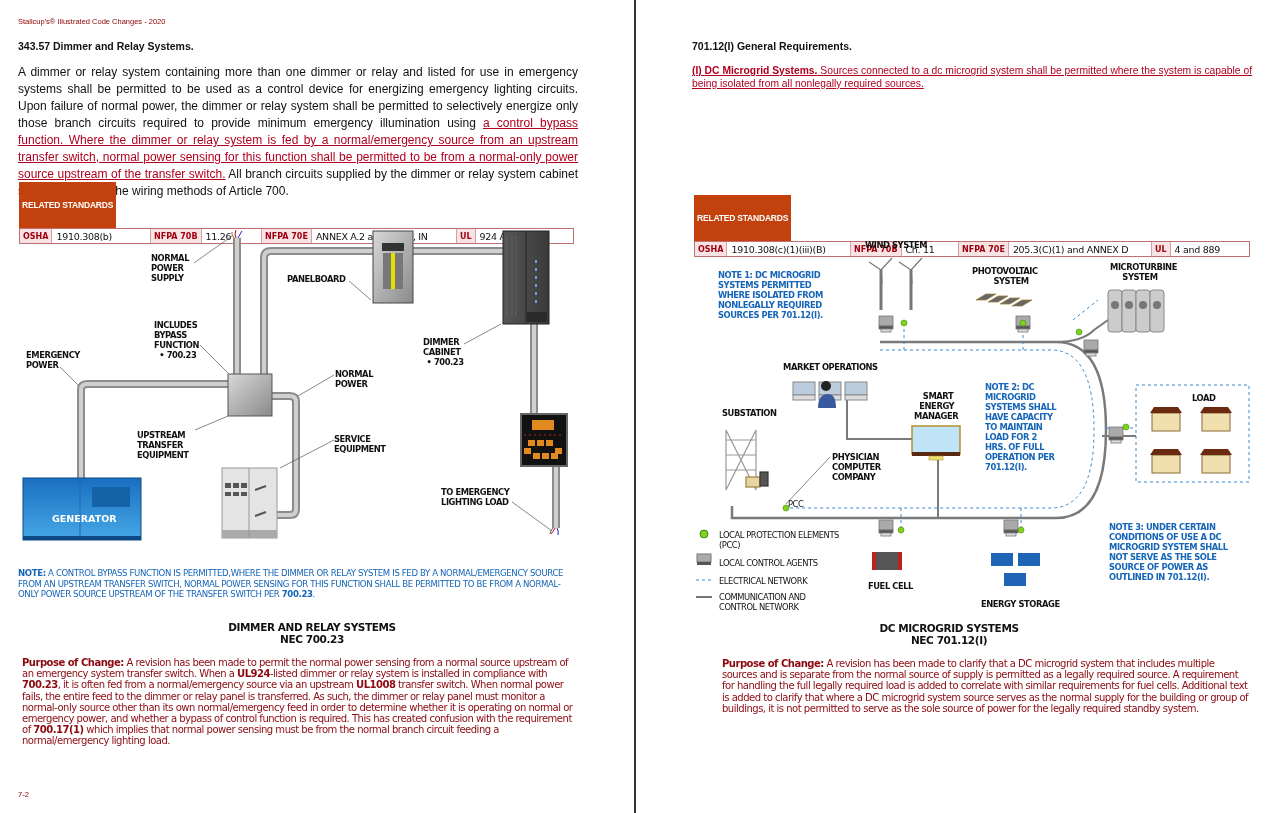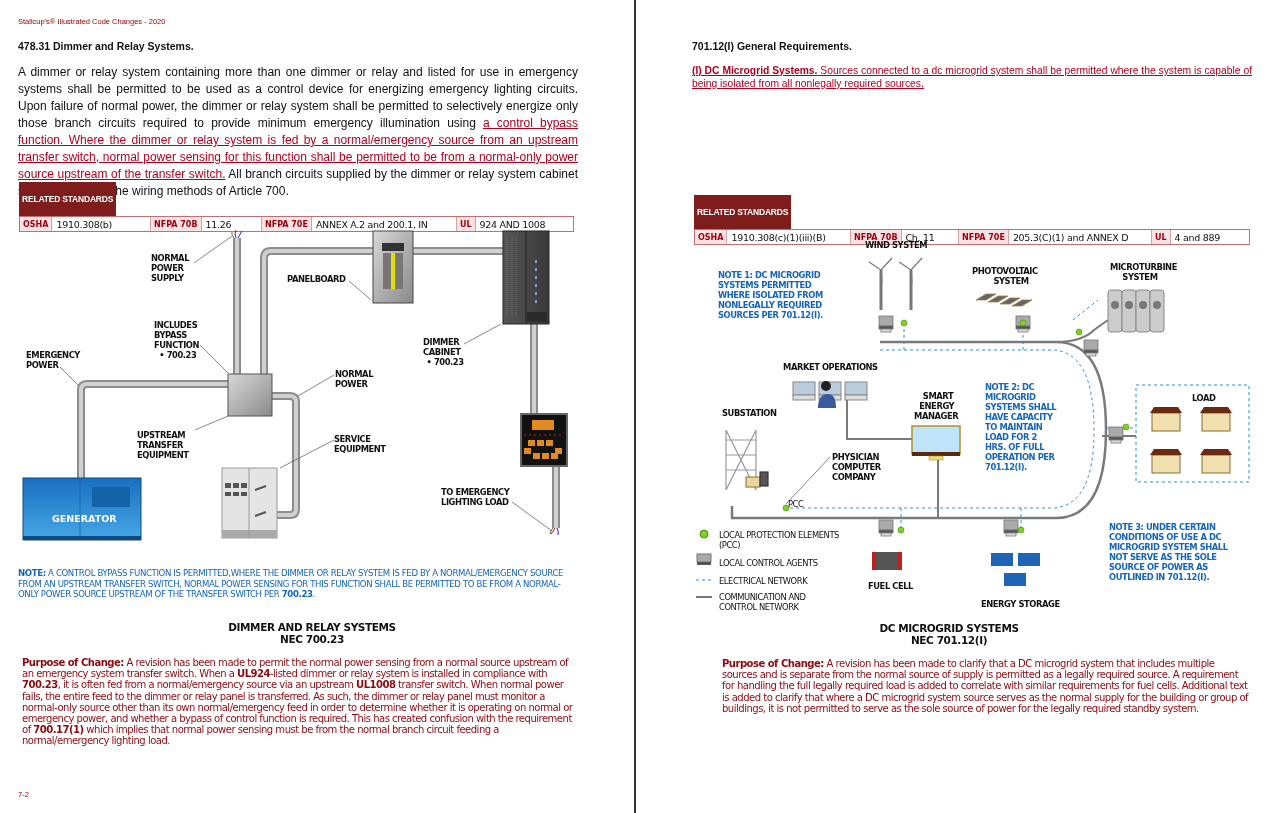--- a/index.html
+++ b/index.html
@@ -24,21 +24,21 @@
   .body-text { position: absolute; font-size: 12px; line-height: 17px; text-align: justify; color: #111; }
   .left .body-text { left: 18px; width: 560px; top: 64px; }
   .red-ul { color: #b0001e; text-decoration: underline; }
   .right .rtext { position: absolute; left: 56px; width: 560px; font-size: 10.3px; line-height: 13px; text-align: justify; color: #b0001e; text-decoration: underline; }
   .rtext b { font-weight: bold; }
 
   
   .rel { position: absolute; }
   .left .rel { left: 19px; top: 182px; width: 555px; }
   .right .rel { left: 58px; top: 195px; width: 556px; }
-  .rel-head { display: inline-block; background: #7f1d1d; color: #fff; font-size: 8.5px; font-weight: bold; padding: 12px 3px; letter-spacing: -0.2px; }
+  .rel-head { display: inline-block; background: #c2410c; color: #fff; font-size: 8.5px; font-weight: bold; padding: 18px 3px; letter-spacing: -0.2px; }
   .rel-row { display: flex; border: 1px solid #c07070; height: 16px; align-items: center; font-size: 9.5px; font-family: "DejaVu Sans", sans-serif; }
   .rel-cell { display: flex; align-items: center; height: 100%; }
   .rel-key { background: #f7e3e3; color: #a00010; font-weight: bold; font-size: 8px; padding: 0 3px; height: 100%; display: flex; align-items: center; border-right: 1px solid #d9a0a0; border-left: 1px solid #d9a0a0; }
   .rel-cell:first-child .rel-key { border-left: none; }
   .rel-val { padding: 0 4px; color: #111; font-size: 9.5px; letter-spacing: -0.3px; }
 
   .diagram { position: absolute; }
   .lbl { position: absolute; font-size: 9.5px; font-weight: bold; line-height: 10px; color: #111; font-family: "DejaVu Sans", sans-serif; letter-spacing: -0.5px; transform: scaleX(0.88); transform-origin: left top; white-space: nowrap; }
   .blue-note { position: absolute; font-size: 9.5px; font-weight: bold; line-height: 10px; color: #1565b8; font-family: "DejaVu Sans", sans-serif; letter-spacing: -0.5px; transform: scaleX(0.88); transform-origin: left top; }
 
@@ -49,21 +49,21 @@
   .purpose { position: absolute; font-size: 10.8px; line-height: 11.2px; color: #8b0a10; font-family: "DejaVu Sans", sans-serif; letter-spacing: -0.55px; transform: scaleX(0.93); transform-origin: left top; }
   .left .purpose { left: 22px; top: 657px; width: 600px; }
   .right .purpose { left: 86px; top: 658px; width: 570px; }
   .purpose b { font-weight: bold; }
 </style>
 </head>
 <body>
 
 <div class="page left">
   <div class="running-head">Stallcup's® Illustrated Code Changes - 2020</div>
-  <div class="sec-title">478.31  Dimmer and Relay Systems.</div>
+  <div class="sec-title">343.57  Dimmer and Relay Systems.</div>
 
   <div class="body-text">
     <span>A dimmer or relay system containing more than one dimmer or relay and listed for use in emergency systems shall be permitted to be used as a control device for energizing emergency lighting circuits. Upon failure of normal power, the dimmer or relay system shall be permitted to selectively energize only those branch circuits required to provide minimum emergency illumination using </span><span class="red-ul">a control bypass function. Where the dimmer or relay system is fed by a normal/emergency source from an upstream transfer switch, normal power sensing for this function shall be permitted to be from a normal-only power source upstream of the transfer switch.</span><span> All branch circuits supplied by the dimmer or relay system cabinet shall comply with the wiring methods of Article 700.</span>
   </div>
 
   <div class="rel">
     <div class="rel-head">RELATED STANDARDS</div>
     <div class="rel-row">
       <div class="rel-cell" style="width:130px">
           <span class="rel-key">OSHA</span>

